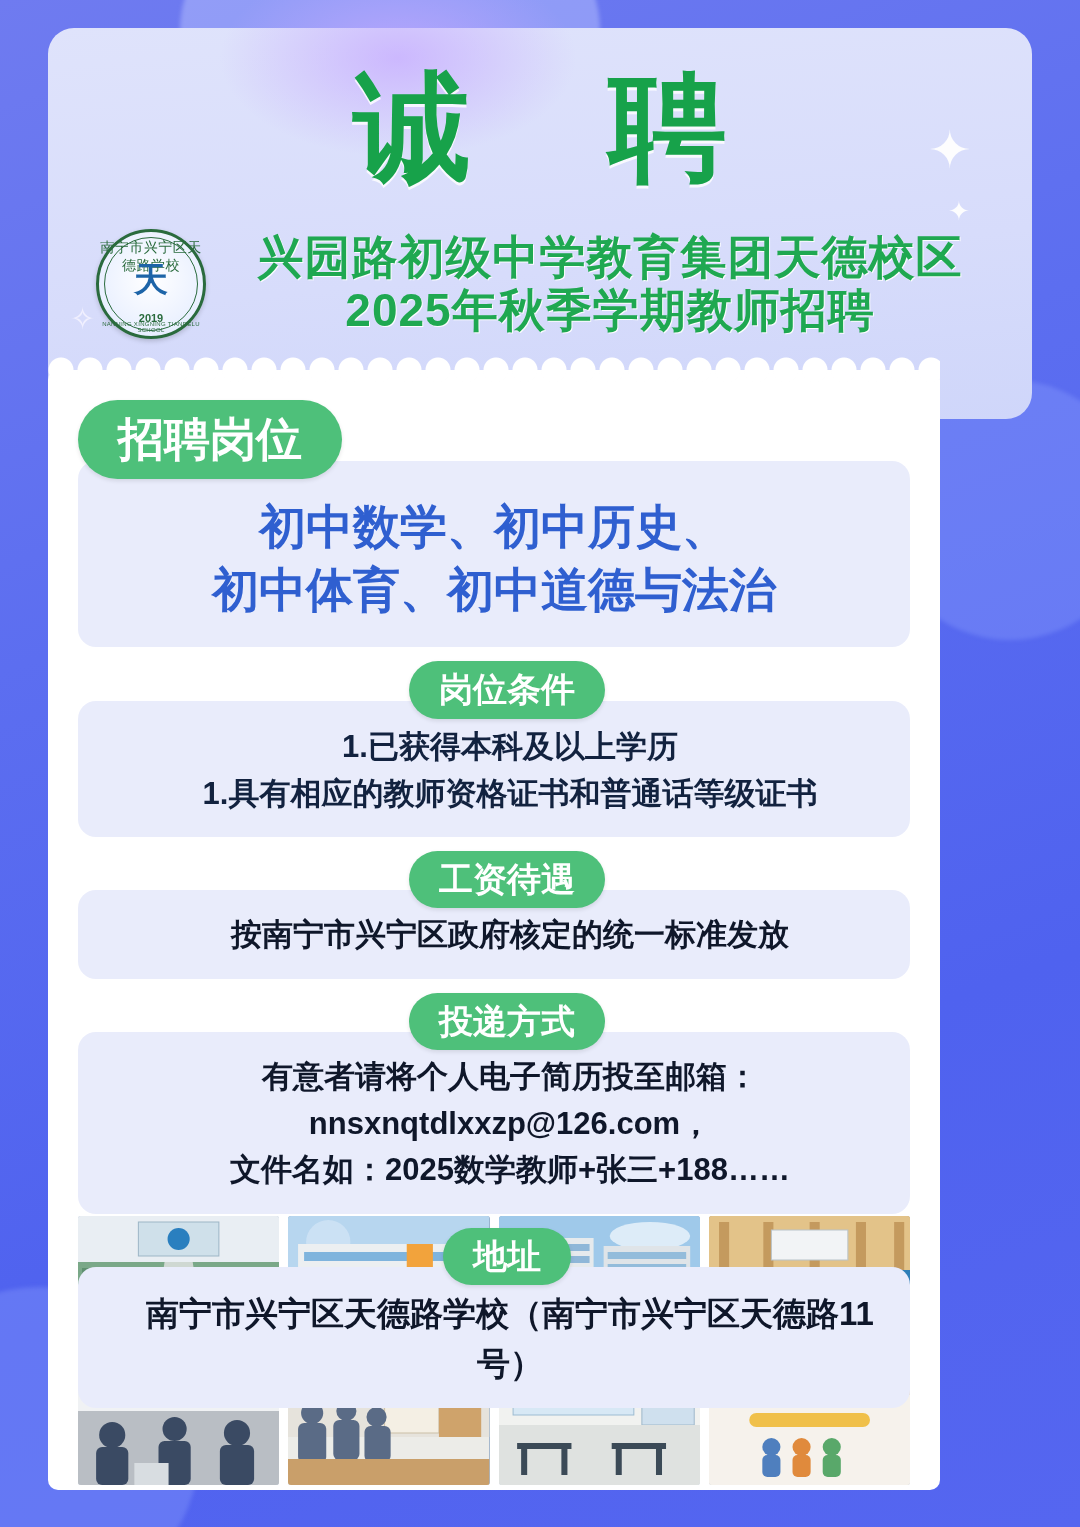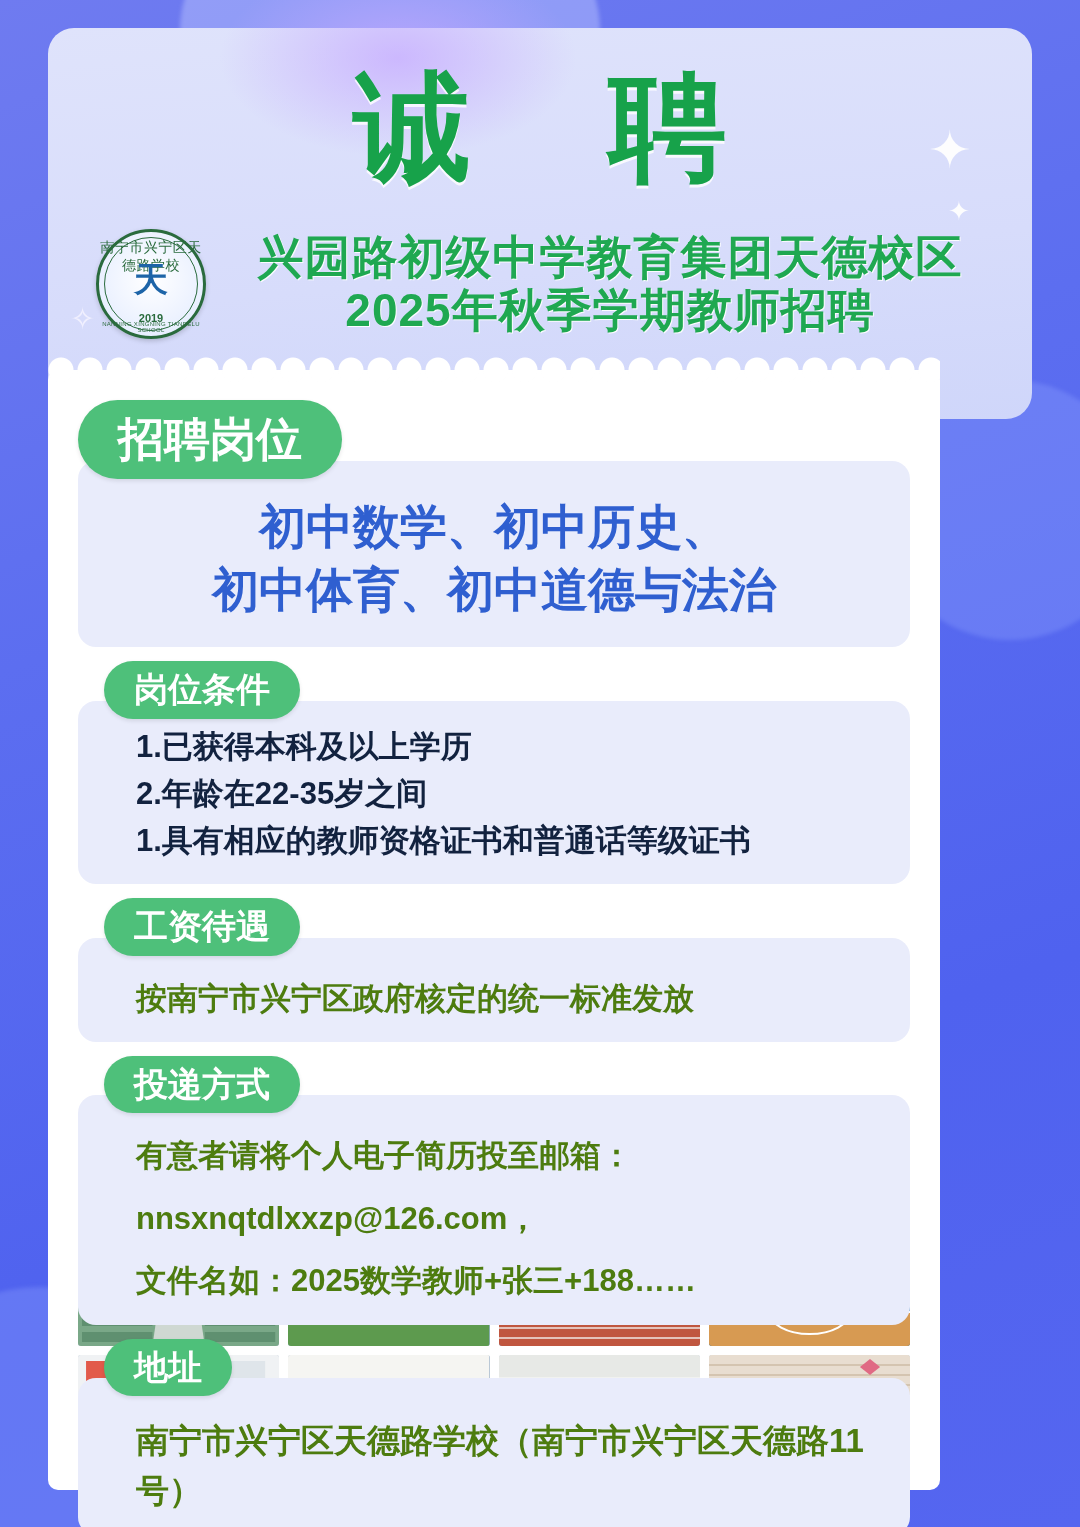--- a/index.html
+++ b/index.html
@@ -84,24 +84,24 @@
     box-shadow:0 2px 4px rgba(0,0,0,.10);
   }
   .pill.big{font-size:46px;padding:14px 40px;}
   .panel{
     background:#e9ecfb;border-radius:18px;margin-top:-18px;padding:34px 26px 26px 26px;
   }
   .panel.tight{padding:22px 26px 20px 26px;}
   .jobs{
     text-align:center;color:#2f5fd0;font-weight:bold;font-size:47px;line-height:1.35;
   }
-  .sec{margin-top:14px;position:relative;z-index:2;}
+  .sec{margin-top:14px;position:relative;z-index:2;text-align:center;}
   .sec .pill{margin-left:26px;position:relative;z-index:3;}
   .list{font-size:31px;font-weight:bold;color:#12223f;line-height:1.52;padding-left:32px;}
-  .line{font-size:31px;font-weight:bold;color:#4d7c0f;line-height:1.5;padding-left:32px;margin-top:16px;}
+  .line{font-size:31px;font-weight:bold;color:#0f172a;line-height:1.5;padding-left:32px;}
   .line.addr{font-size:33px;}
 
   
   .photos{
     position:absolute;left:30px;right:30px;top:838px;
     display:grid;grid-template-columns:repeat(4,1fr);grid-auto-rows:130px;gap:9px;
   }
   .ph{border-radius:3px;overflow:hidden;position:relative;background:#8fa7c4;}
   .ph svg{display:block;width:100%;height:100%;}
 </style>
@@ -144,21 +144,20 @@
         <div class="panel">
           <div class="jobs">初中数学、初中历史、</div>
           <div class="jobs">初中体育、初中道德与法治</div>
         </div>
       </div>
 
       <div class="sec">
         <div class="pill">岗位条件</div>
         <div class="panel tight">
           <div class="list">1.已获得本科及以上学历</div>
-          <div class="list">2.年龄在22-35岁之间</div>
           <div class="list">1.具有相应的教师资格证书和普通话等级证书</div>
         </div>
       </div>
 
       <div class="sec">
         <div class="pill">工资待遇</div>
         <div class="panel tight">
           <div class="line">按南宁市兴宁区政府核定的统一标准发放</div>
         </div>
       </div>

